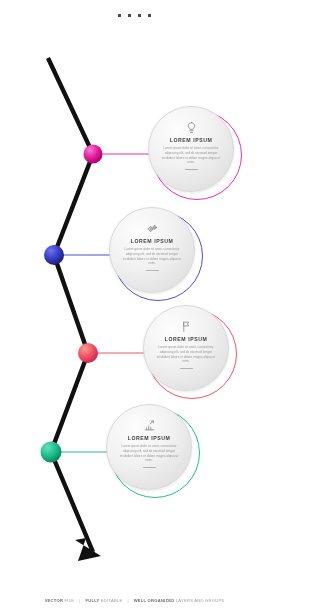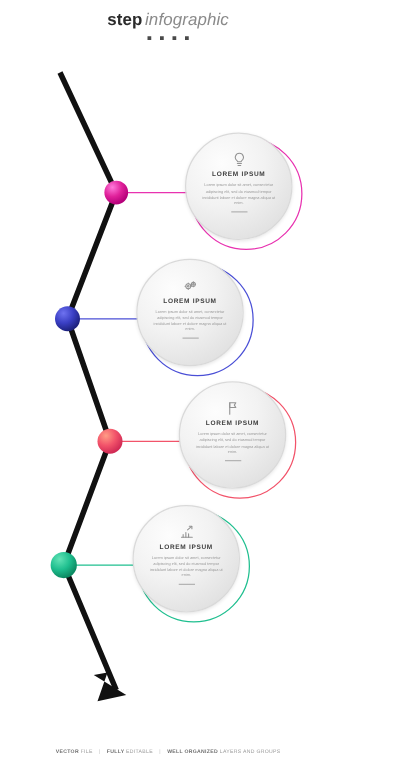--- a/index.html
+++ b/index.html
@@ -139,23 +139,20 @@
     color: #9b9b9b;
     white-space: nowrap;
   }
   .footer b { color: #6e6e6e; font-weight: bold; }
   .footer .sep { margin: 0 5px; color: #c2c2c2; }
 </style>
 </head>
 <body>
 
 <div class="header">
-  <div class="title-line">
-    <span class="title-strong">step</span><span class="title-light">infographic</span>
-  </div>
   <div class="dots">
     <span class="dot"></span>
     <span class="dot"></span>
     <span class="dot"></span>
     <span class="dot"></span>
   </div>
 </div>
 
 <div class="canvas">
   <svg width="269" height="612" viewBox="0 0 269 612" xmlns="http://www.w3.org/2000/svg">

